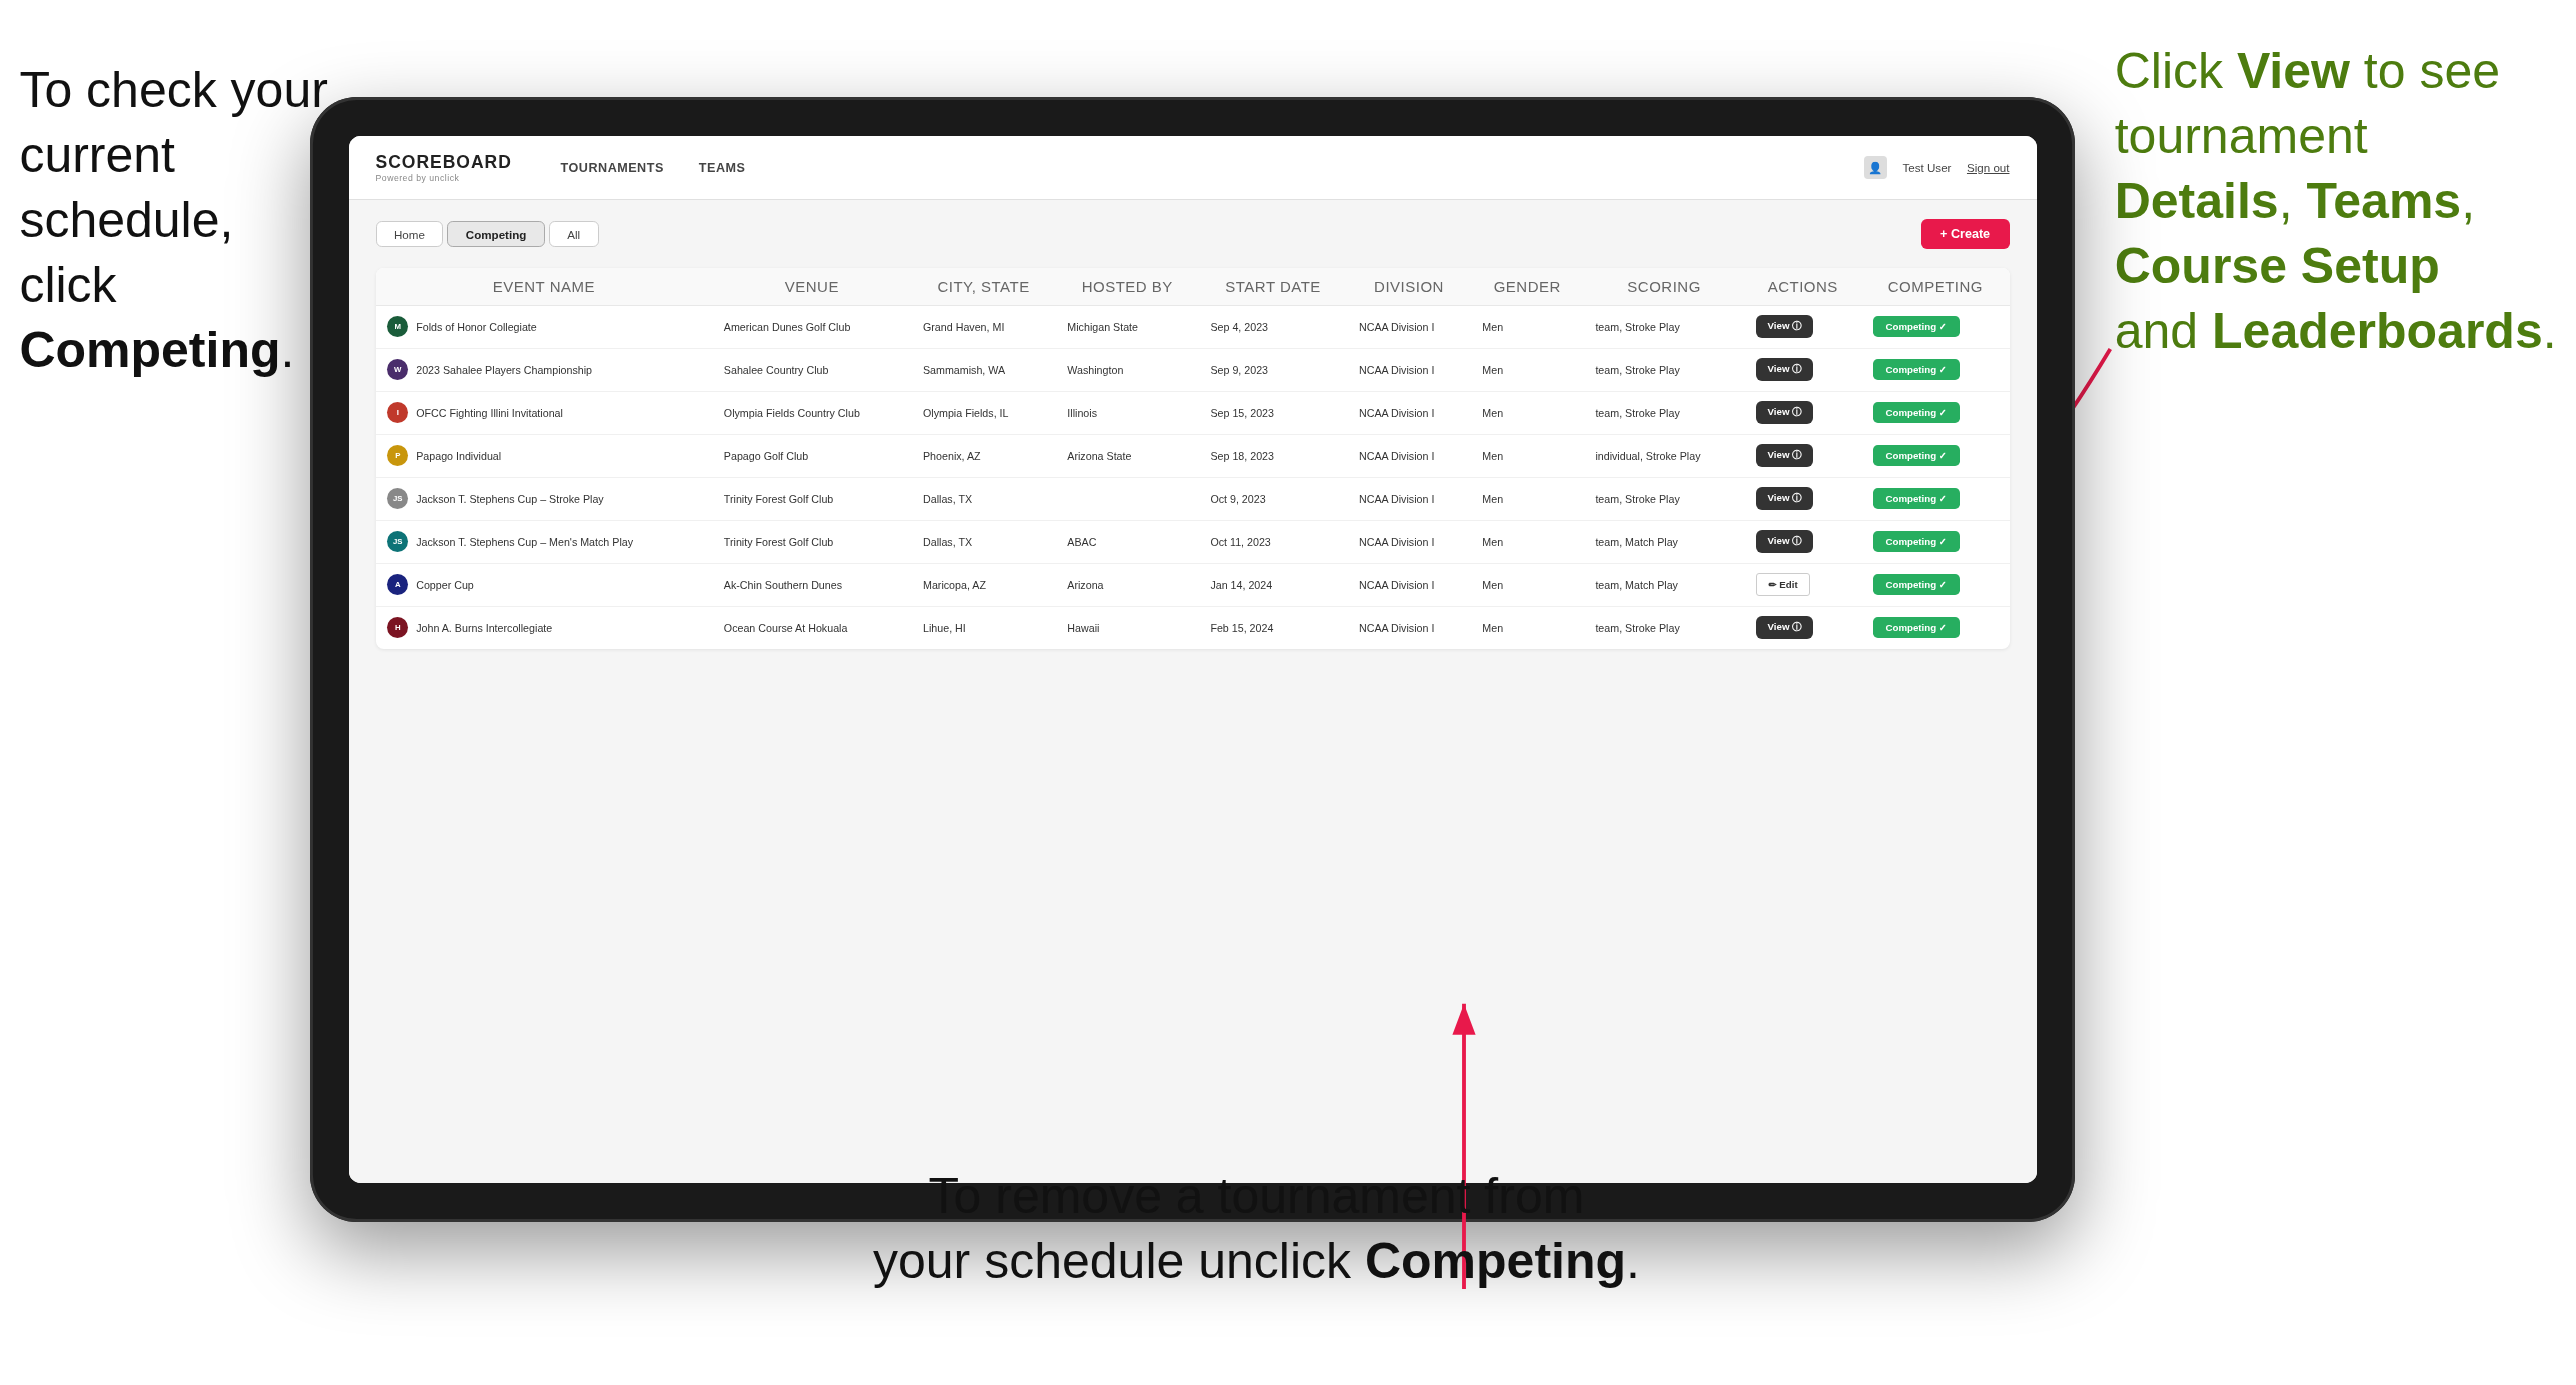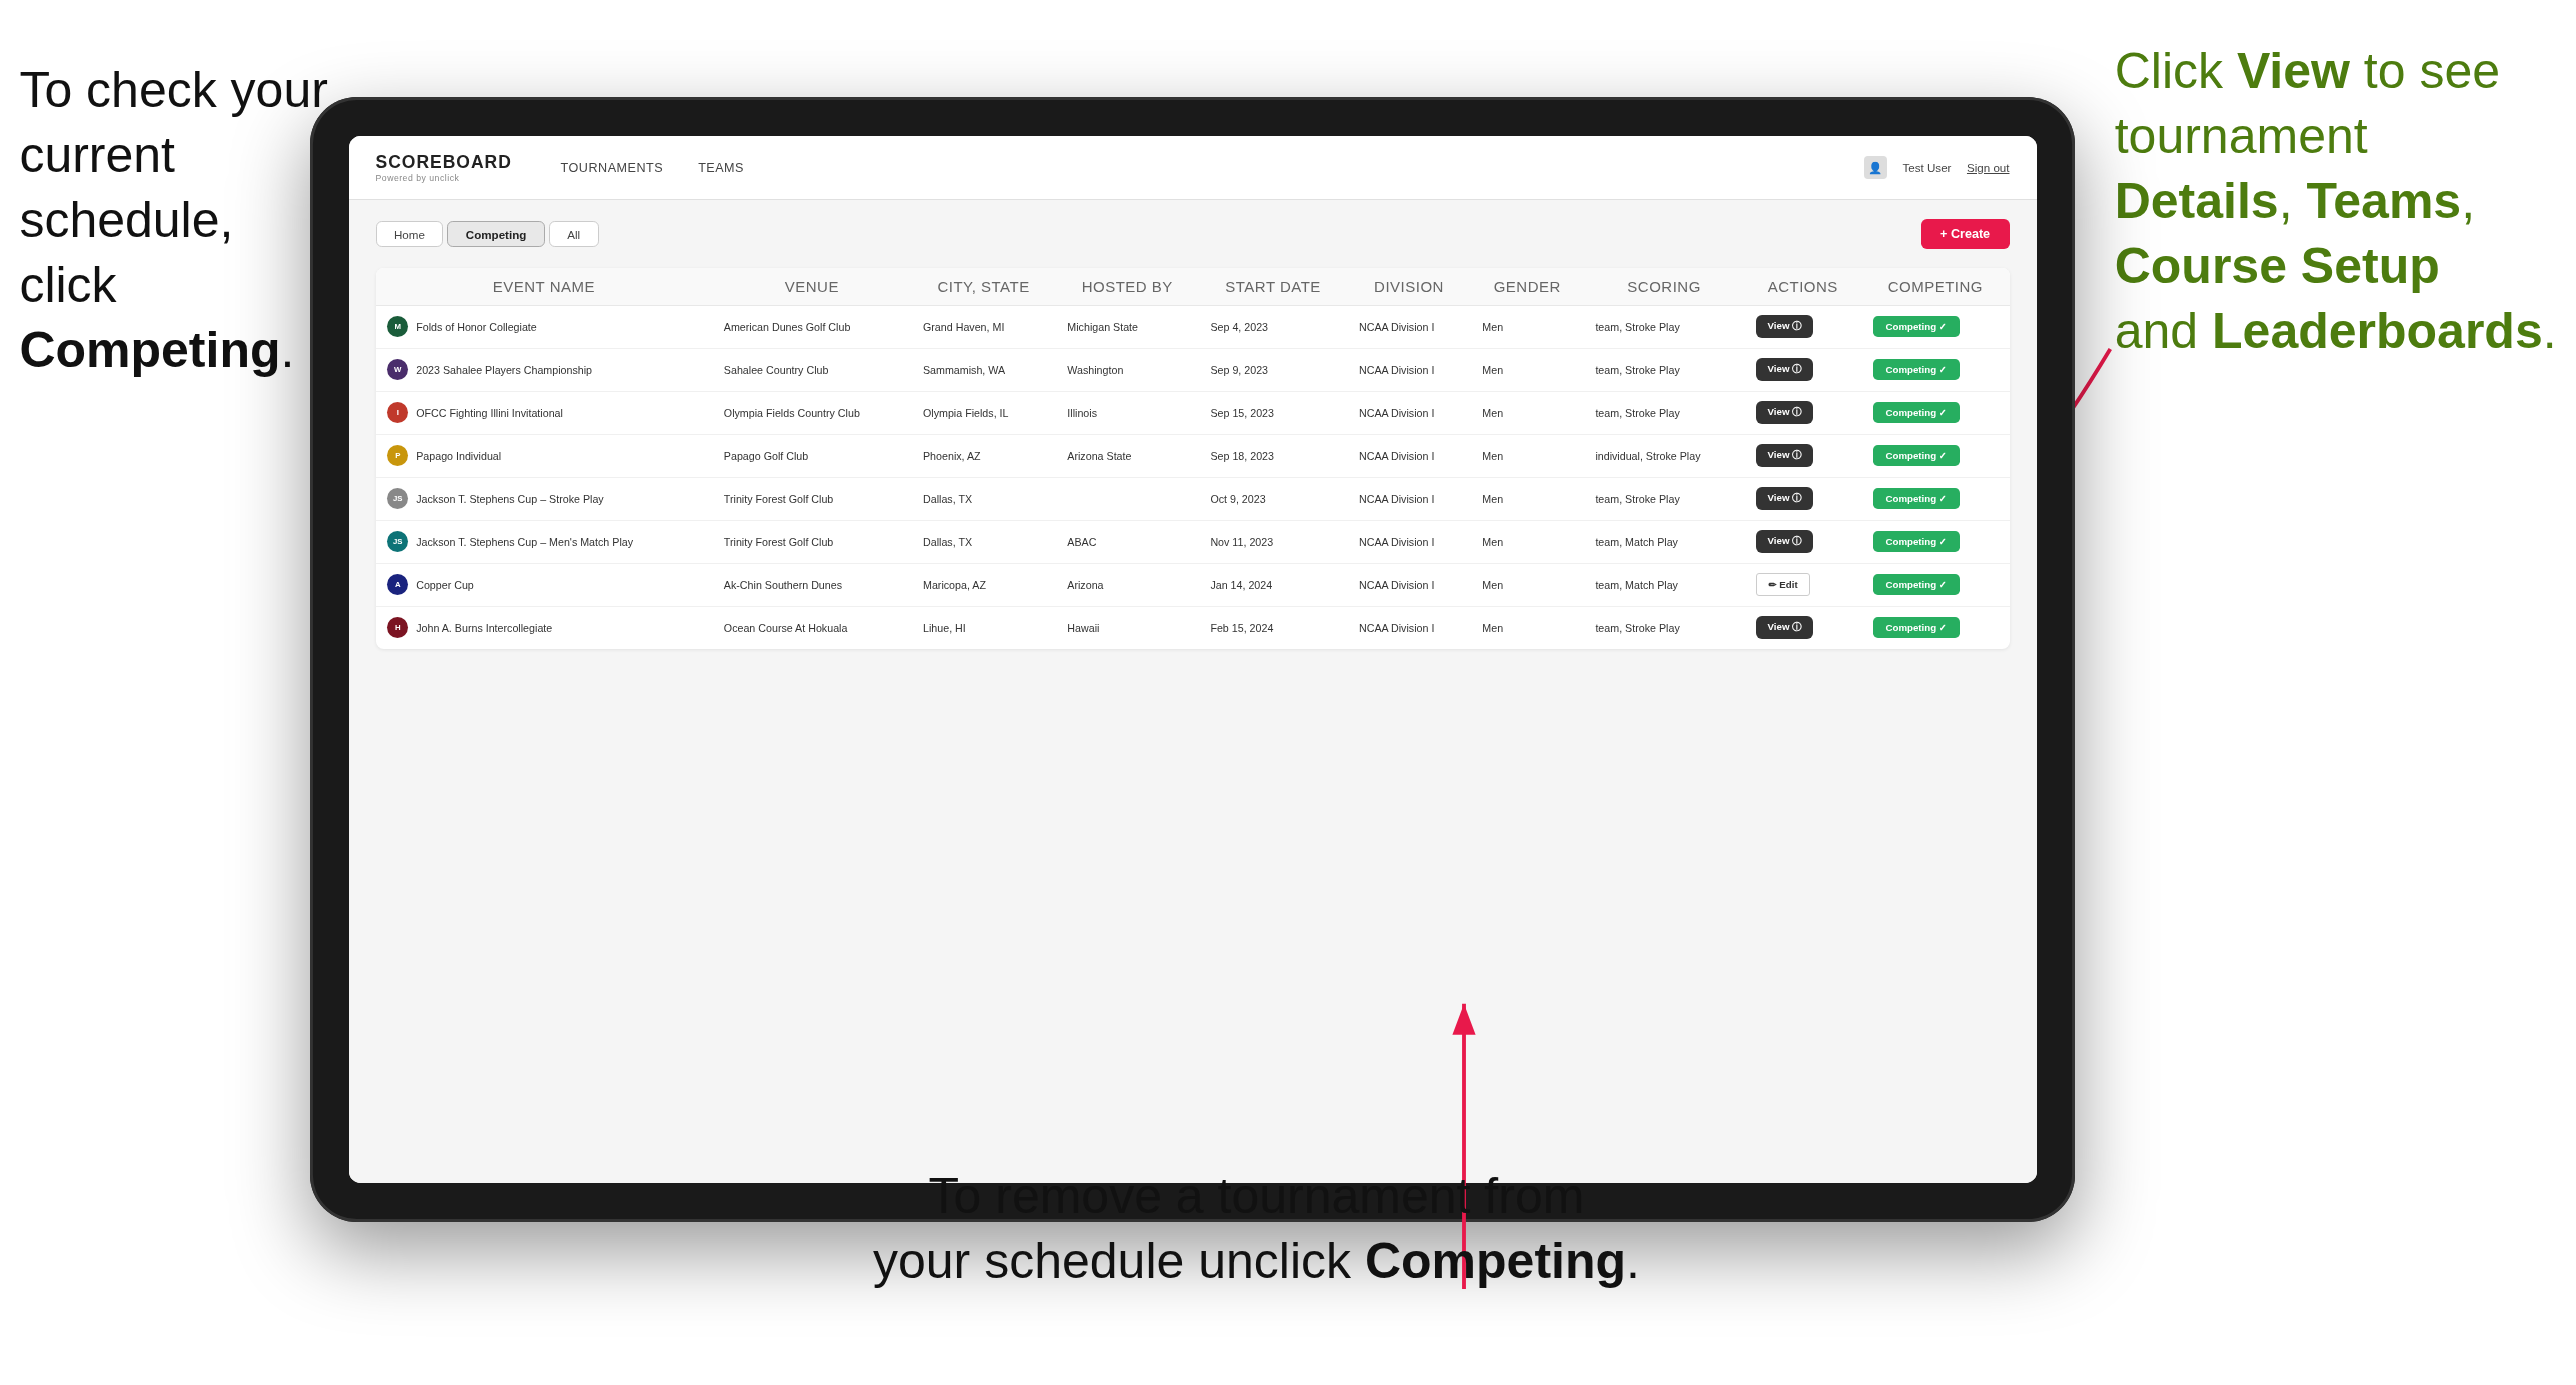--- a/index.html
+++ b/index.html
@@ -97,21 +97,21 @@
       color: #888;
       letter-spacing: 0.5px;
     }
     .nav-links {
       display: flex;
       gap: 35px;
       flex: 1;
     }
     .nav-link {
       font-size: 12.6px;
-      font-weight: 400;
+      font-weight: 700;
       color: #444;
       text-transform: uppercase;
       letter-spacing: 0.5px;
       cursor: pointer;
     }
     .nav-right {
       display: flex;
       align-items: center;
       gap: 15.5px;
       margin-left: auto;
@@ -474,21 +474,21 @@
               <tr>
                 <td>
     <div class="event-name-cell">
       <div class="team-logo logo-teal">JS</div>
       <span>Jackson T. Stephens Cup – Men's Match Play</span>
     </div>
                 </td>
                 <td>Trinity Forest Golf Club</td>
                 <td>Dallas, TX</td>
                 <td>ABAC</td>
-                <td>Nov 11, 2023</td>
+                <td>Oct 11, 2023</td>
                 <td>NCAA Division I</td>
                 <td>Men</td>
                 <td>team, Match Play</td>
                 <td class="actions-cell"><button class="view-btn">View ⓘ</button></td>
                 <td class="competing-cell"><button class="competing-btn">Competing ✓</button></td>
               </tr>
               <tr>
                 <td>
     <div class="event-name-cell">
       <div class="team-logo logo-navy">A</div>

